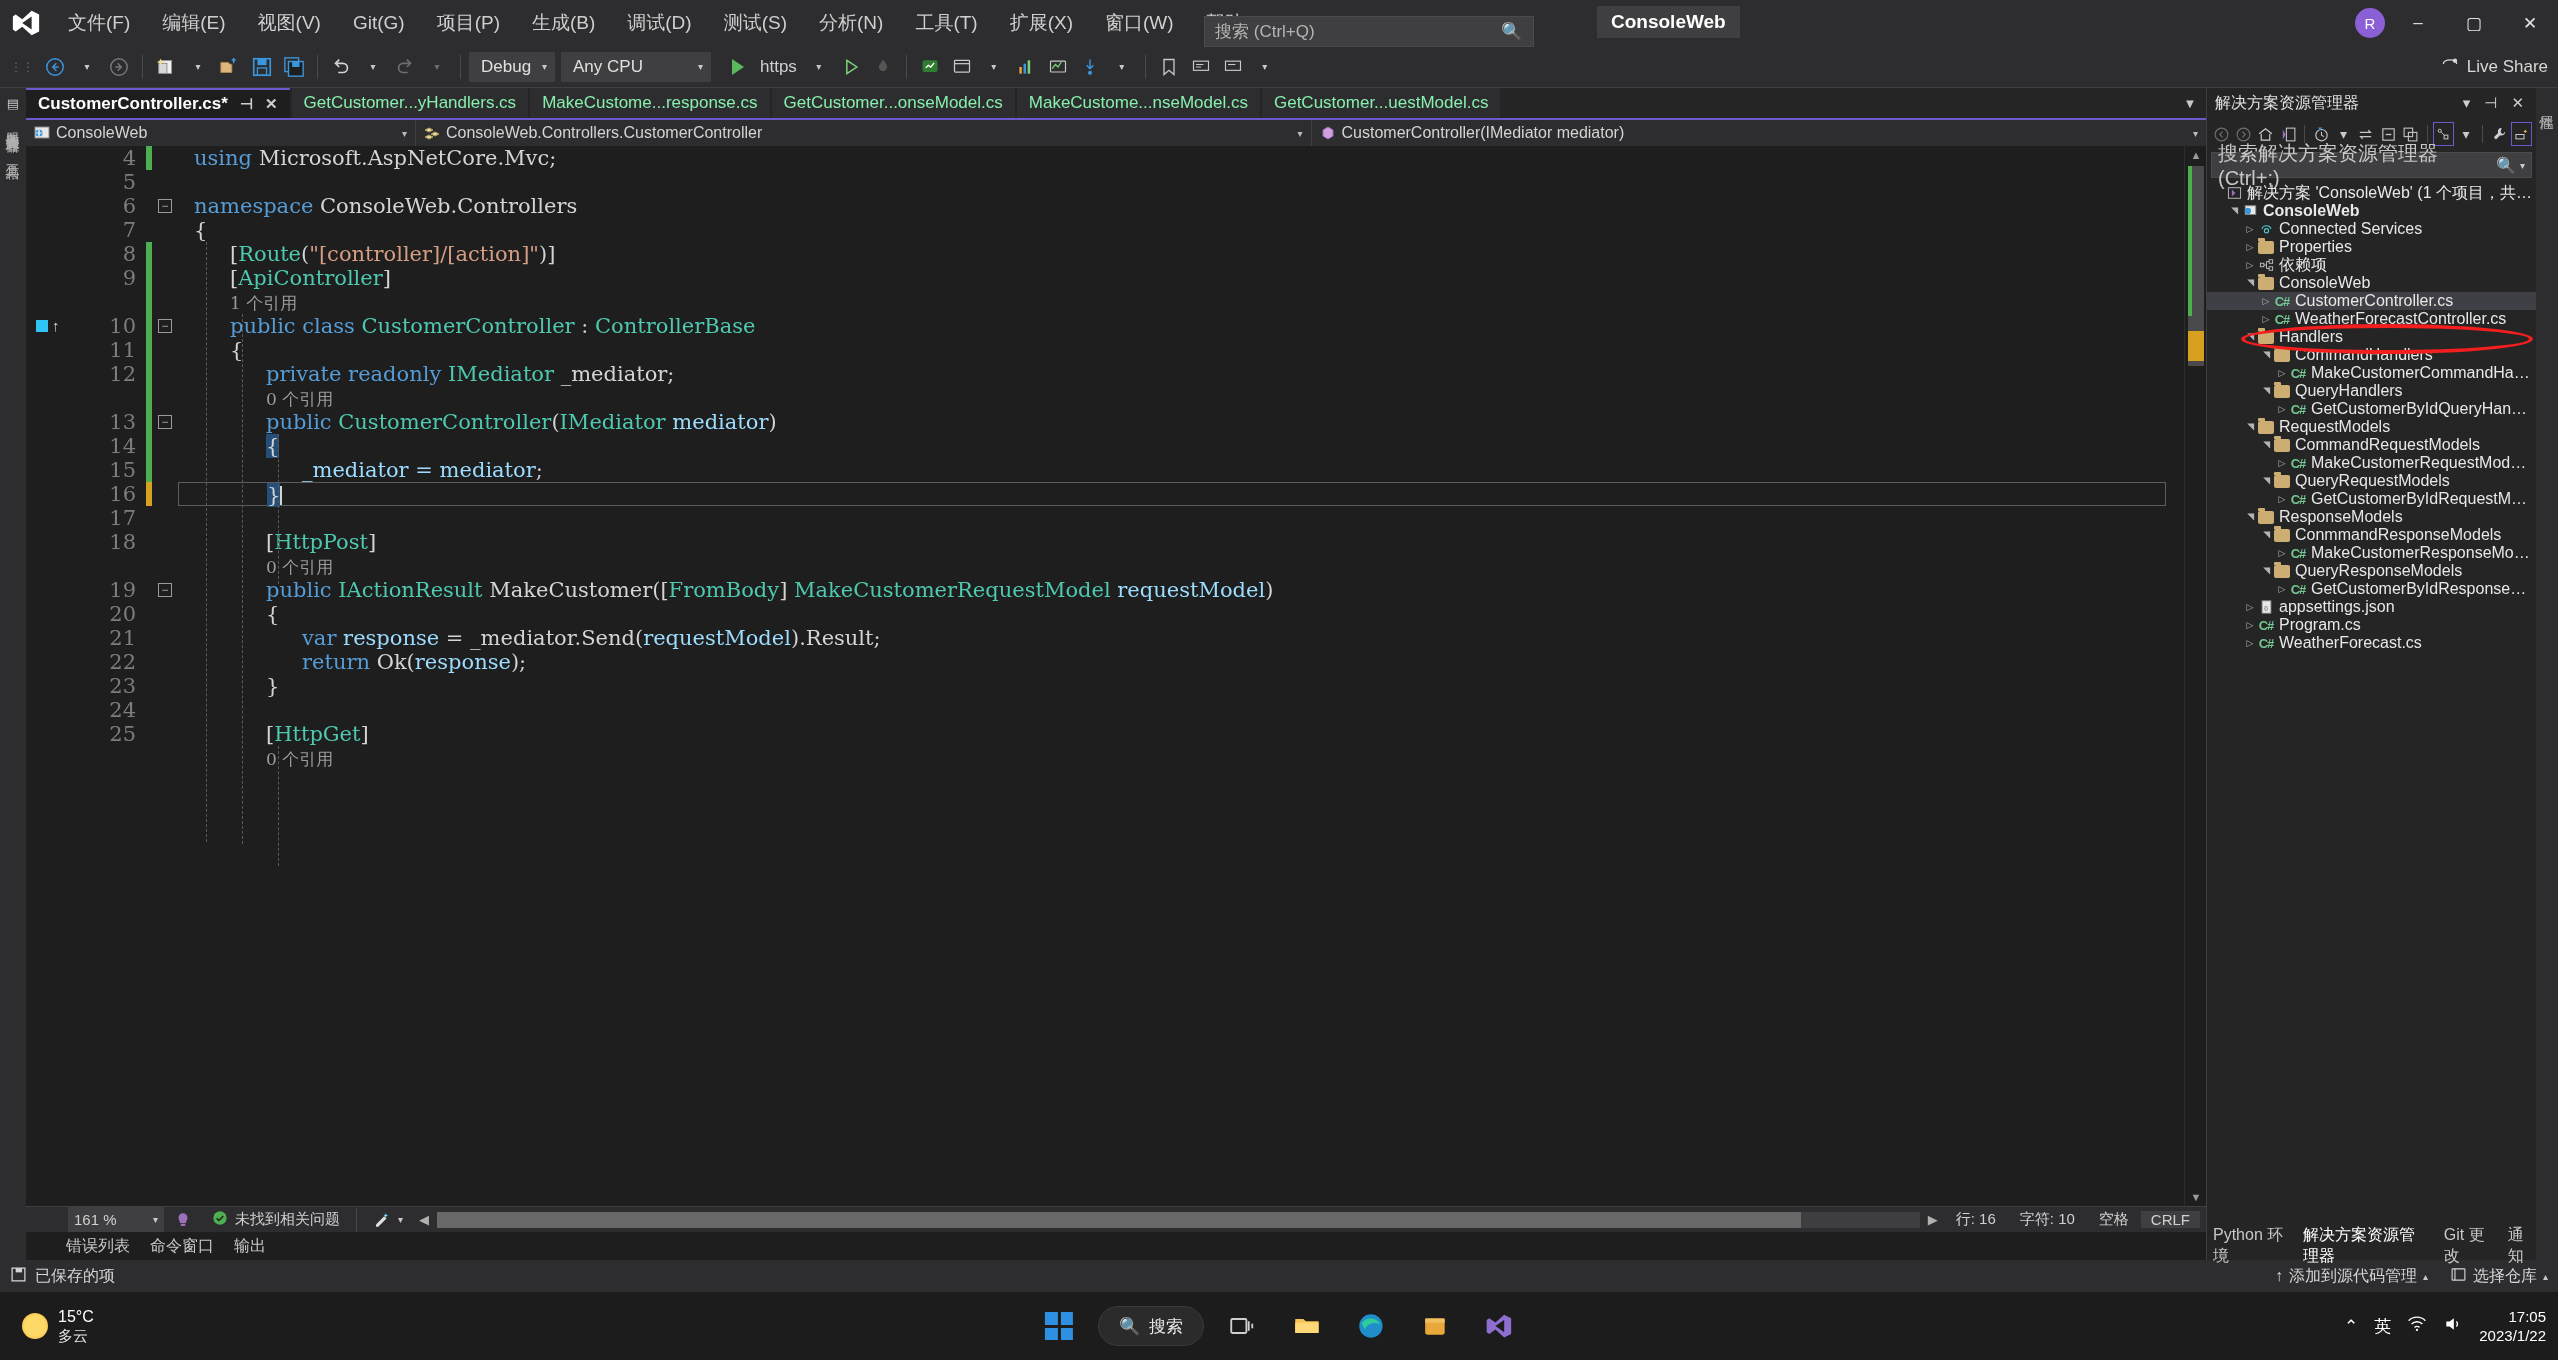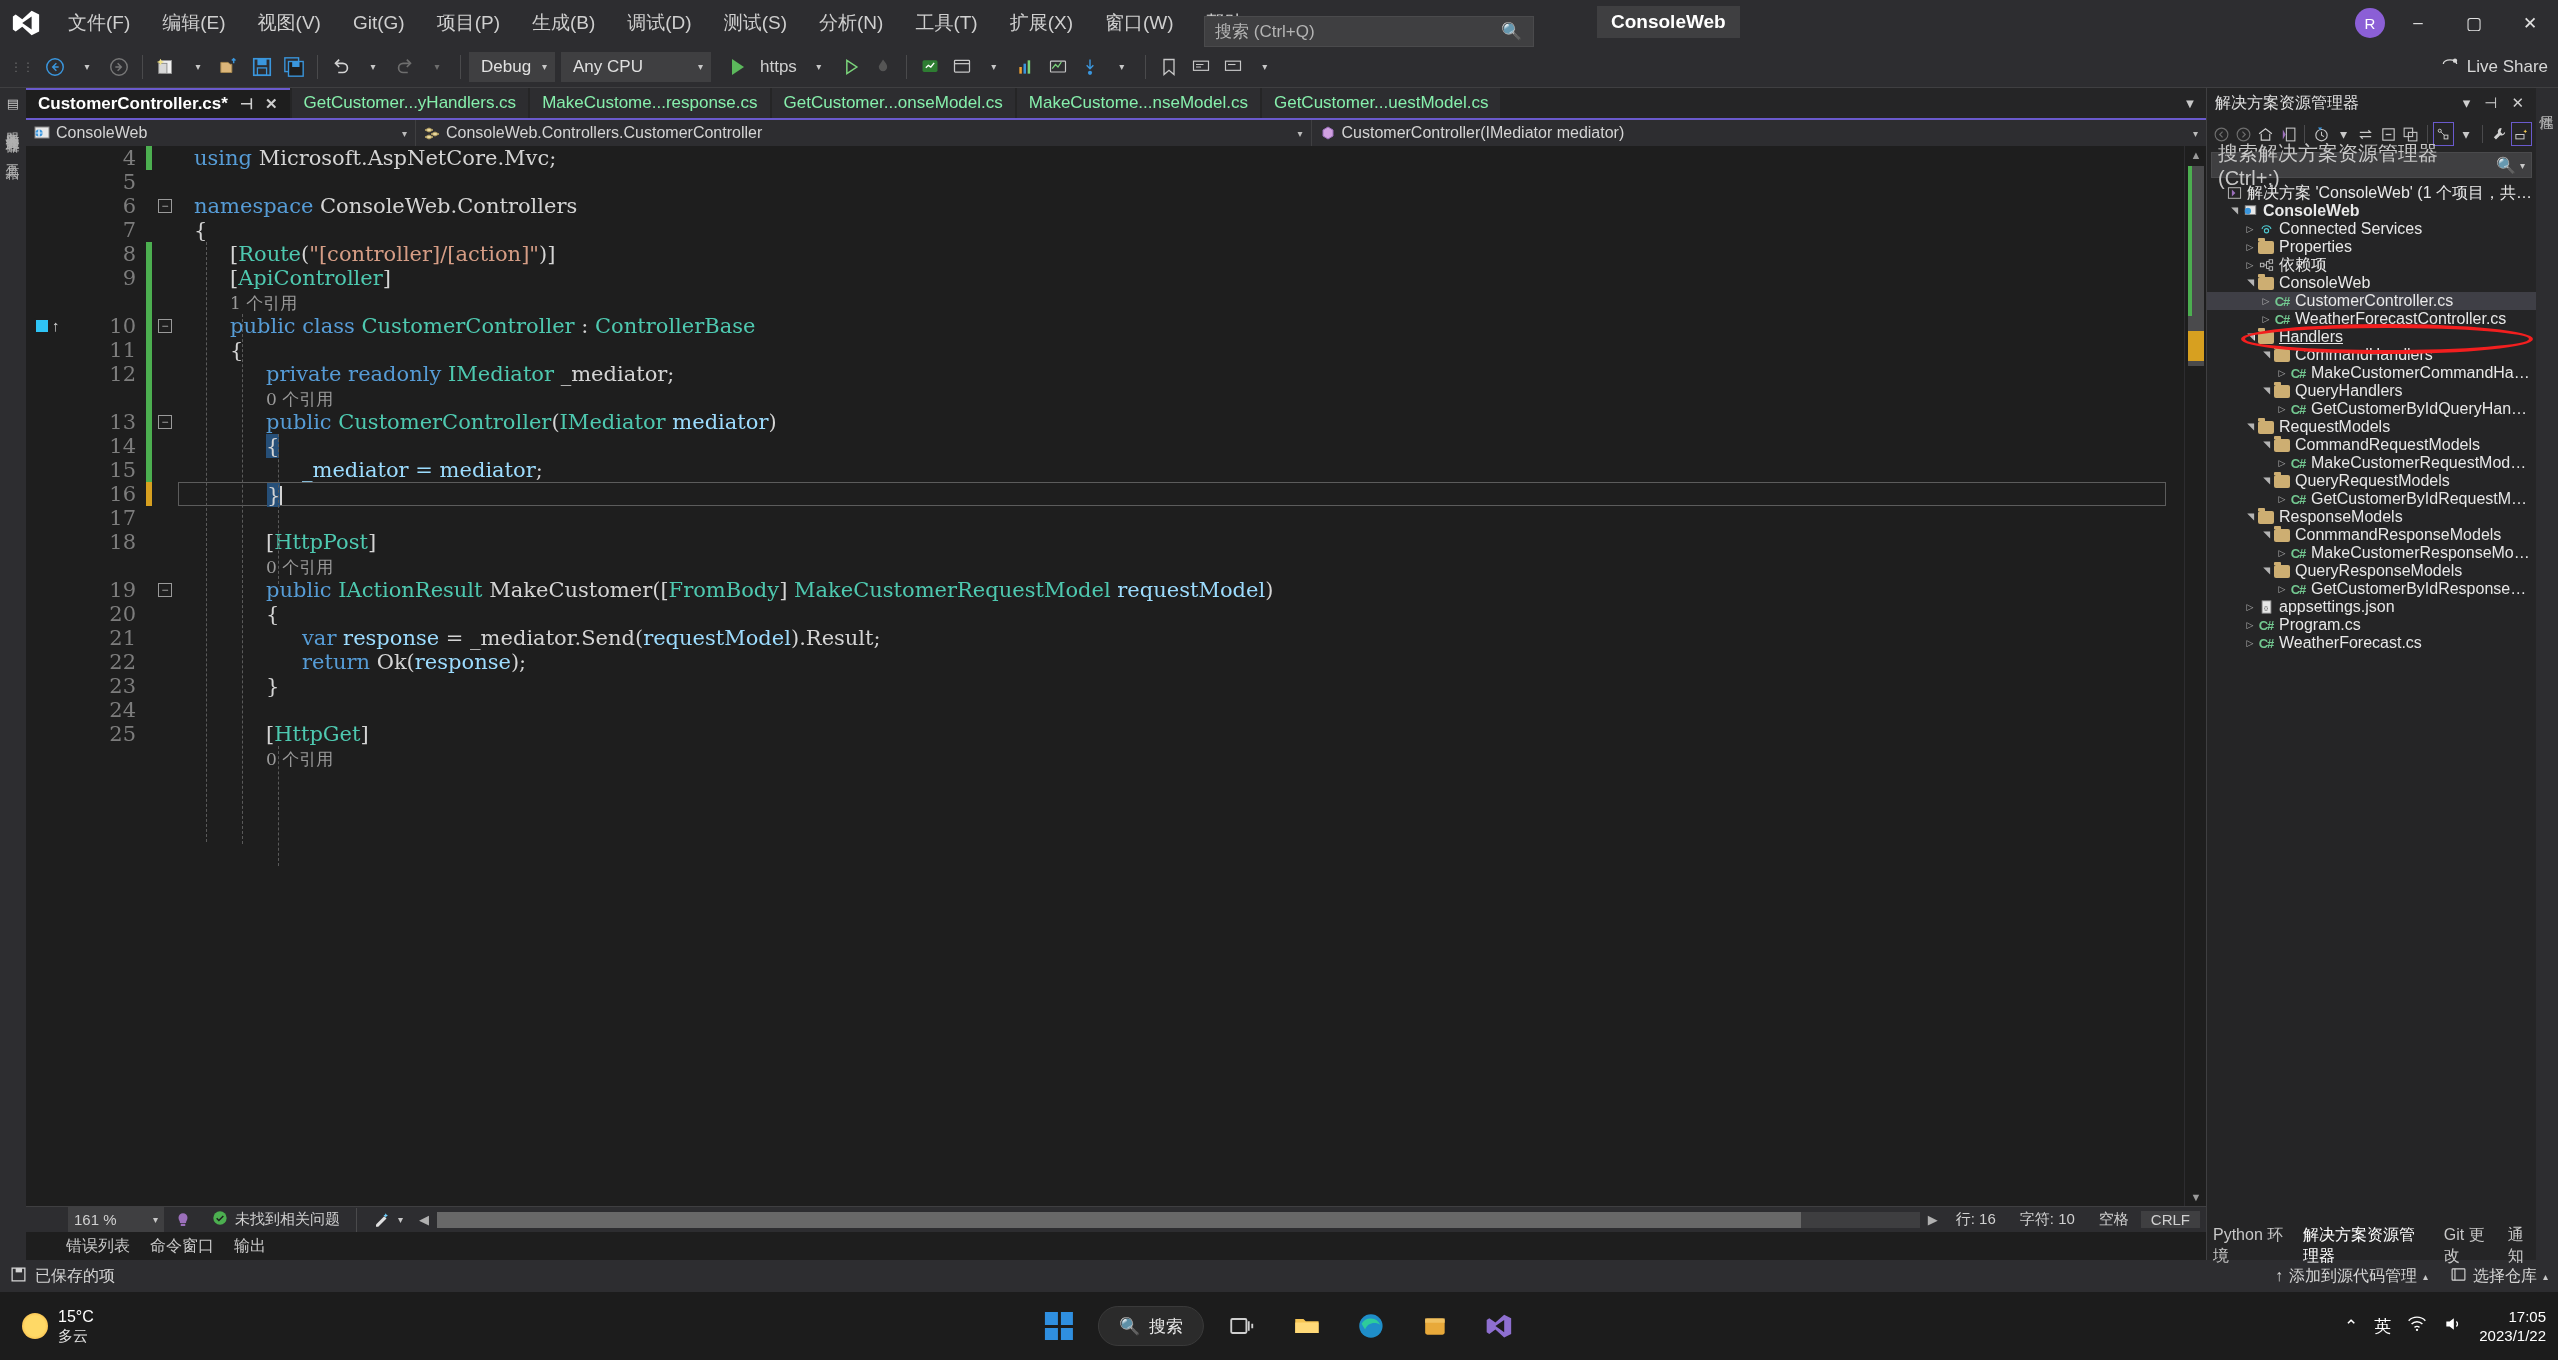--- a/index.html
+++ b/index.html
@@ -771,21 +771,21 @@
           </span>
           <span class="tlabel">CustomerController.cs</span>
         </div>
         <div class="trow" style="padding-left: 52px;">
           <span class="twist">▷</span>
           <span class="ticon">
             <span class="cs-ico">C#</span>
           </span>
           <span class="tlabel">WeatherForecastController.cs</span>
         </div>
-        <div class="trow" style="padding-left: 36px; text-decoration: underline;">
+        <div class="trow" style="padding-left: 36px;">
           <span class="twist" style="transform: rotate(-90deg); display: inline-block;">◢</span>
           <span class="ticon">
             <span class="folder"></span>
           </span>
           <span class="tlabel">Handlers</span>
         </div>
         <div class="trow" style="padding-left: 52px;">
           <span class="twist" style="transform: rotate(-90deg); display: inline-block;">◢</span>
           <span class="ticon">
             <span class="folder"></span>

